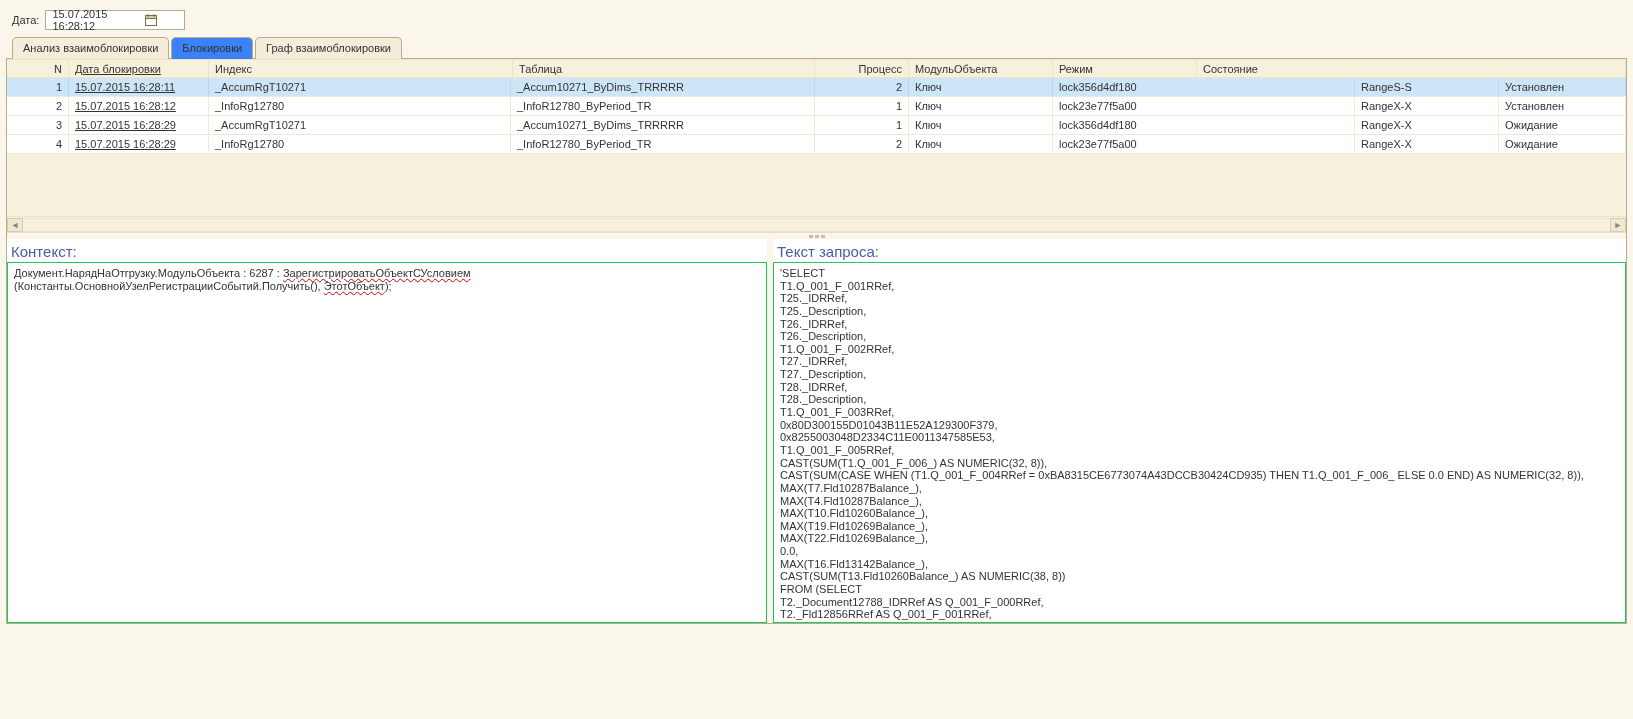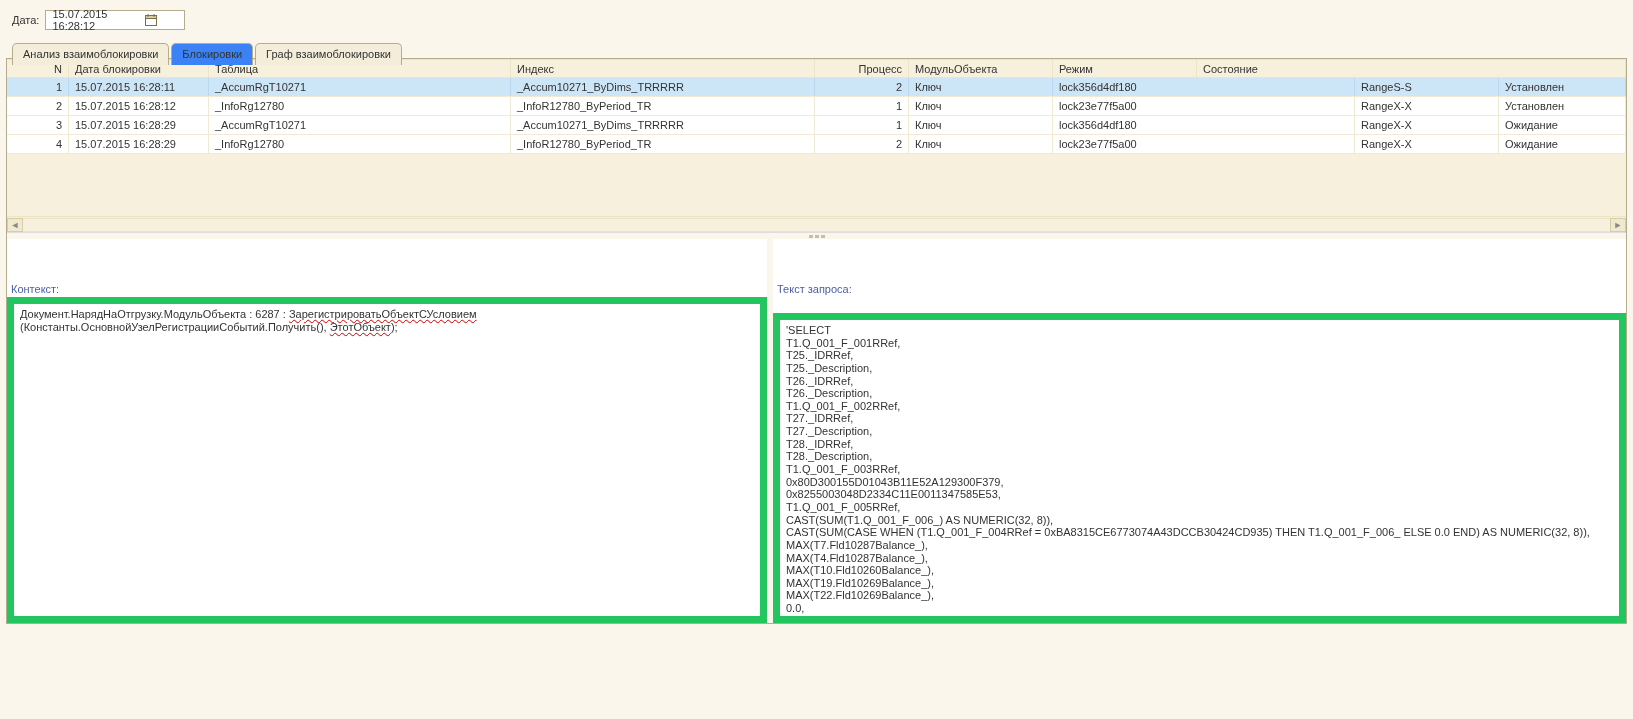--- a/index.html
+++ b/index.html
@@ -56,21 +56,21 @@
   }
   .tab {
     border: 1px solid #b5ab8d;
     border-bottom: none;
     border-radius: 5px 5px 0 0;
     padding: 4px 10px 5px 10px;
     background: #f3edda;
     font-size: 11px;
     cursor: default;
     position: relative;
-    top: 7px;
+    top: 1px;
   }
   .tab.active {
     background: #3b82f6;
     font-weight: normal;
     z-index: 2;
   }
 
   .content-frame {
     border: 1px solid #b5ab8d;
     background: #fff;
@@ -149,21 +149,21 @@
   .scroll-track {
     flex: 1;
     height: 14px;
     background: #f6f0dc;
     border-top: 1px solid #ece4c6;
     border-bottom: 1px solid #ece4c6;
   }
 
   
   .c-n { width: 62px; justify-content: flex-end; }
-  .c-date { width: 140px; }
+  .c-date { width: 140px; text-decoration: underline; }
   .c-table { width: 302px; }
   .c-index { width: 304px; }
   .c-proc { width: 94px; justify-content: flex-end; text-align: right; }
   .c-gran { width: 144px; }
   .c-res { width: 302px; }
   .c-mode { width: 144px; }
   .c-state { flex: 1; min-width: 80px; }
 
   
   .splitter {
@@ -184,30 +184,29 @@
     display: flex;
     flex: 1;
     overflow: hidden;
   }
   .pane {
     display: flex;
     flex-direction: column;
     overflow: hidden;
   }
   .pane-left { flex: 0 0 766px; border-right: 6px solid #faf6ec; }
-  .pane-right { flex: 1; gap: 16px; }
+  .pane-right { flex: 1; }
   .pane-label {
     color: #4a5ea6;
-    font-size: 11px;
+    font-size: 15px;
     padding: 4px 8px 2px 4px;
-    margin-top: 40px;
   }
   .pane-body {
     flex: 1;
-    border: 7px solid #22c55e;
+    border: 1px solid #22c55e;
     background: #fff;
     margin: 0;
     padding: 4px 6px;
     overflow: auto;
     font-family: Arial, sans-serif;
     font-size: 11px;
     line-height: 1.15;
     white-space: pre-wrap;
     word-break: break-word;
   }
@@ -244,22 +243,22 @@
     <div class="tab active">Блокировки</div>
     <div class="tab">Граф взаимоблокировки</div>
   </div>
 
   <div class="content-frame">
 
     <div class="grid">
       <div class="grid-header">
         <div class="cell c-n">N</div>
         <div class="cell c-date">Дата блокировки</div>
+        <div class="cell c-index">Индекс</div>
         <div class="cell c-table">Таблица</div>
-        <div class="cell c-index">Индекс</div>
         <div class="cell c-proc">Процесс</div>
         <div class="cell c-gran">МодульОбъекта</div>
         <div class="cell c-mode">Режим</div>
         <div class="cell c-state">Состояние</div>
       </div>
       <div class="grid-body">
         <div class="grid-row selected">
           <div class="cell c-n">1</div>
           <div class="cell c-date">15.07.2015 16:28:11</div>
           <div class="cell c-table">_AccumRgT10271</div>

